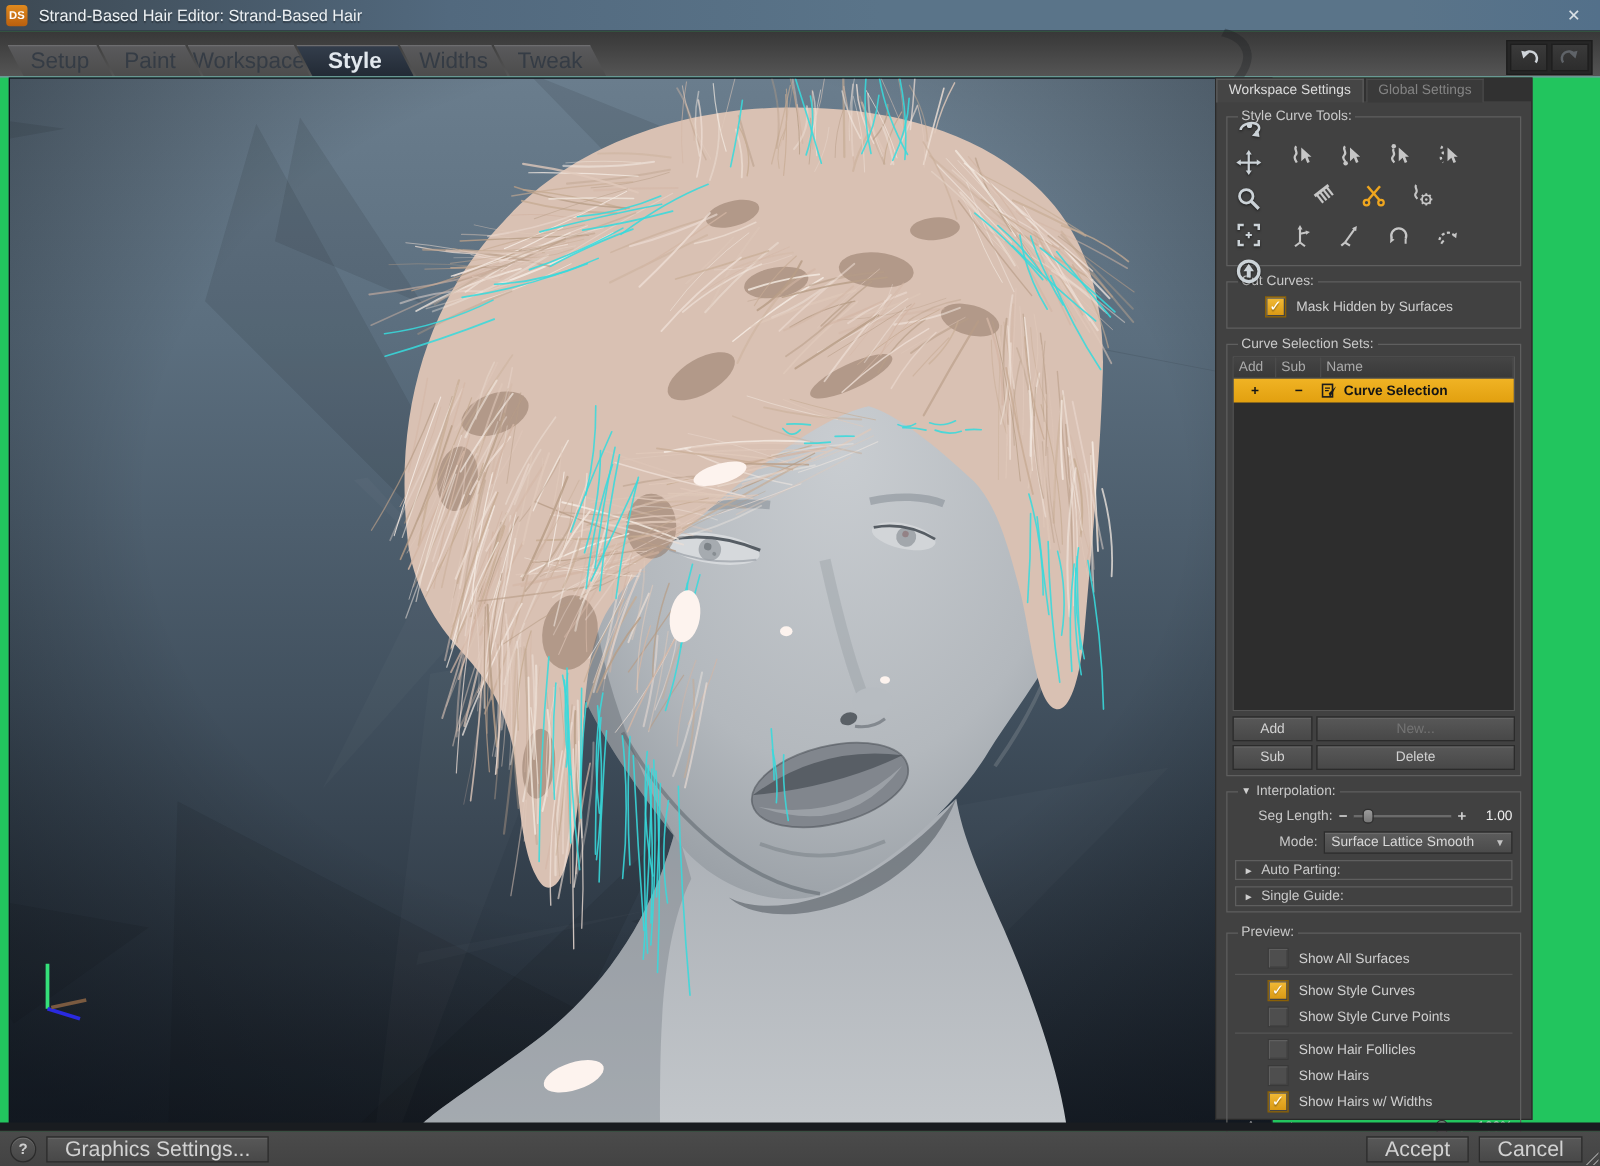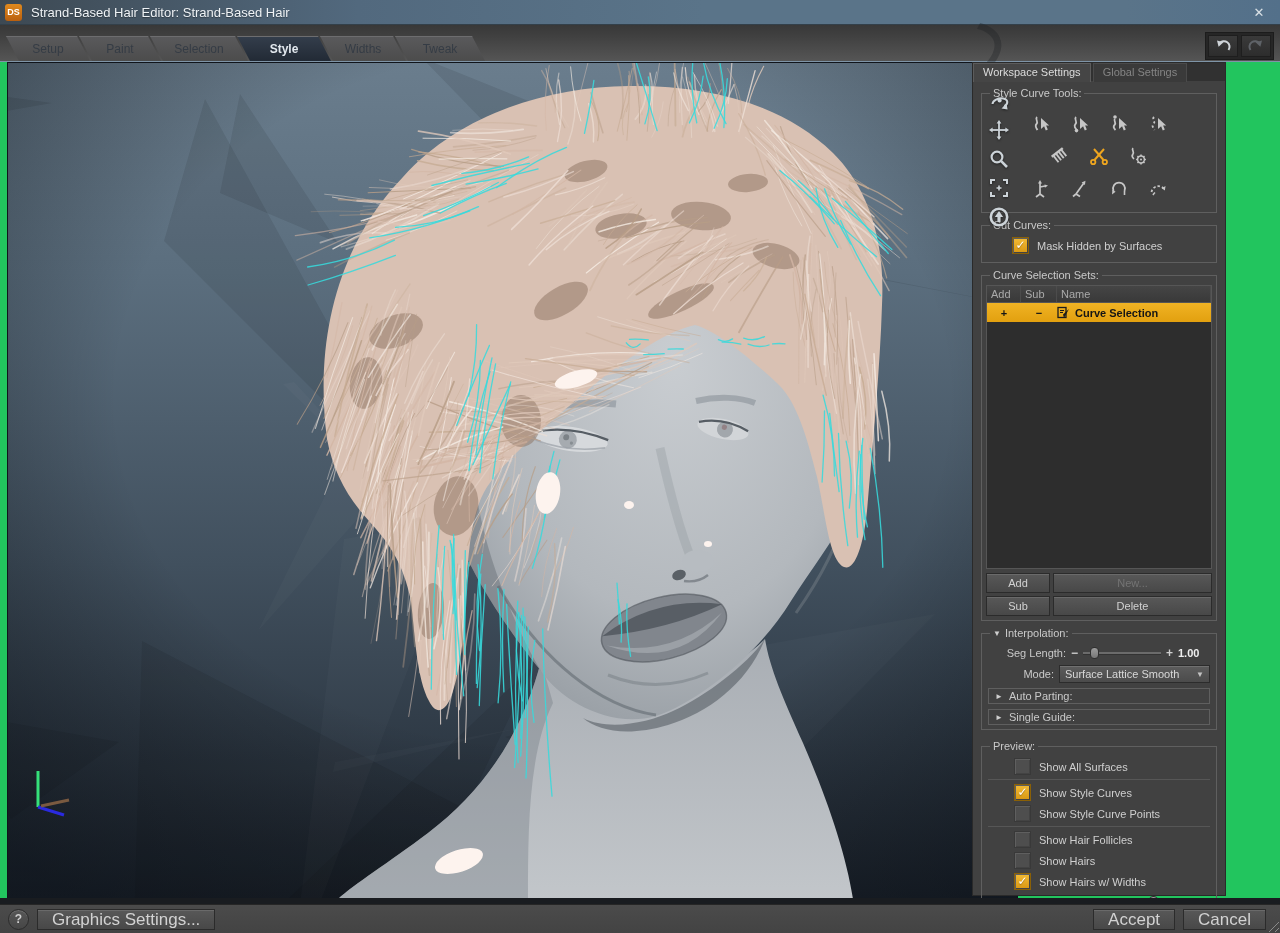--- a/index.html
+++ b/index.html
@@ -17,21 +17,21 @@
     text-align:center;line-height:18px;cursor:default;}
 
   
   #tabbar{position:absolute;left:0;top:25px;width:100%;height:37px;
     background:linear-gradient(#383838 0%,#404040 30%,#555555 100%);
     border-bottom:1px solid #7e94a7;box-sizing:border-box;}
   #daz-swirl{position:absolute;left:862px;top:0px;width:128px;height:58px;border:7px solid rgba(24,27,31,.30);
     border-radius:50%;transform:rotate(-18deg);border-top-color:transparent;border-left-color:transparent;}
   .tabs-row{position:absolute;left:6px;bottom:0;display:flex;height:25px;}
   .tab{position:relative;height:25px;margin-right:-11px;display:flex;align-items:center;justify-content:center;
-    font-size:12px;color:#353c45;background:linear-gradient(#5a5a5c,#4c4c4c);
+    font-size:18px;color:#353c45;background:linear-gradient(#5a5a5c,#4c4c4c);
     clip-path:polygon(0 0,calc(100% - 13px) 0,100% 100%,13px 100%);
     box-shadow:inset 0 1px 0 #6d6d6f;padding:0 10px;}
   .tab.active{background:linear-gradient(#343e4c,#222a35);color:#e2e8ee;z-index:5;font-weight:bold;}
   #history{position:absolute;right:6px;top:7px;display:flex;gap:3px;background:#262626;padding:2px;border:1px solid #1c1c1c;}
   .hist-btn{width:28px;height:20px;background:linear-gradient(#3a3a3a,#2d2d2d);border:1px solid #1e1e1e;
     display:flex;align-items:center;justify-content:center;}
   .hist-btn svg{display:block;}
 
   
   #viewport{position:absolute;left:7px;top:62px;width:1009px;height:836px;
@@ -82,21 +82,21 @@
 
   
   .slider-row{display:flex;align-items:center;margin:5px 2px;gap:5px;}
   .slabel{text-align:right;color:#c9c9c9;}
   .pm-glyph{color:#cfcfcf;font-weight:bold;font-size:12px;}
   .track{position:relative;flex:1;height:12px;}
   .track::before{content:"";position:absolute;left:0;right:0;top:5px;height:2px;background:#6b6b6b;
     border-bottom:1px solid #333;}
   .handle{position:absolute;top:0;width:9px;height:12px;background:linear-gradient(#9c9c9c,#777);
     border:1px solid #2f2f2f;border-radius:4px;box-sizing:border-box;}
-  .val{color:#efefef;font-weight:bold;min-width:32px;}
+  .val{color:#efefef;font-weight:normal;min-width:32px;text-align:right;}
   .dropdown{flex:1;height:16px;background:linear-gradient(#5c5c5c,#4b4b4b);border:1px solid #2c2c2c;
     box-shadow:inset 0 1px 0 #707070;color:#d8d8d8;display:flex;align-items:center;padding:0 5px;}
   .dropdown .dd-arrow{margin-left:auto;font-size:8px;color:#c2c2c2;}
   .collapse-bar{border:1px solid #5f5f5f;height:14px;display:flex;align-items:center;gap:6px;
     padding:0 6px;margin:5px 2px 0;color:#c9c9c9;}
   .collapse-bar .tri{font-size:8px;color:#cfcfcf;}
   .divider{border-top:1px solid #565656;margin:3px 2px;}
 
   
   #footer-strip{position:absolute;left:0;bottom:28px;width:100%;height:7px;background:#191c20;}
@@ -121,21 +121,21 @@
     <div id="ds-logo">DS</div>
     <div id="title-text">Strand-Based Hair Editor: Strand-Based Hair</div>
     <div id="close-btn">✕</div>
   </div>
 
   <div id="tabbar">
     <div id="daz-swirl"></div>
     <div class="tabs-row">
       <div class="tab" style="width:64px">Setup</div>
       <div class="tab" style="width:62px">Paint</div>
-      <div class="tab" style="width:78px">Selection</div>
+      <div class="tab" style="width:78px">Workspace</div>
       <div class="tab active" style="width:74px">Style</div>
       <div class="tab" style="width:66px">Widths</div>
       <div class="tab" style="width:70px">Tweak</div>
     </div>
     <div id="history">
       <div class="hist-btn">
         <svg width="16" height="14" viewBox="0 0 16 14">
           <path d="M13.5 11 A5.5 5.5 0 0 0 4.5 4.5" fill="none" stroke="#cfd4d9" stroke-width="2"></path>
           <polygon points="2,1.5 8.5,3.2 3.6,7.8" fill="#cfd4d9"></polygon>
         </svg>

